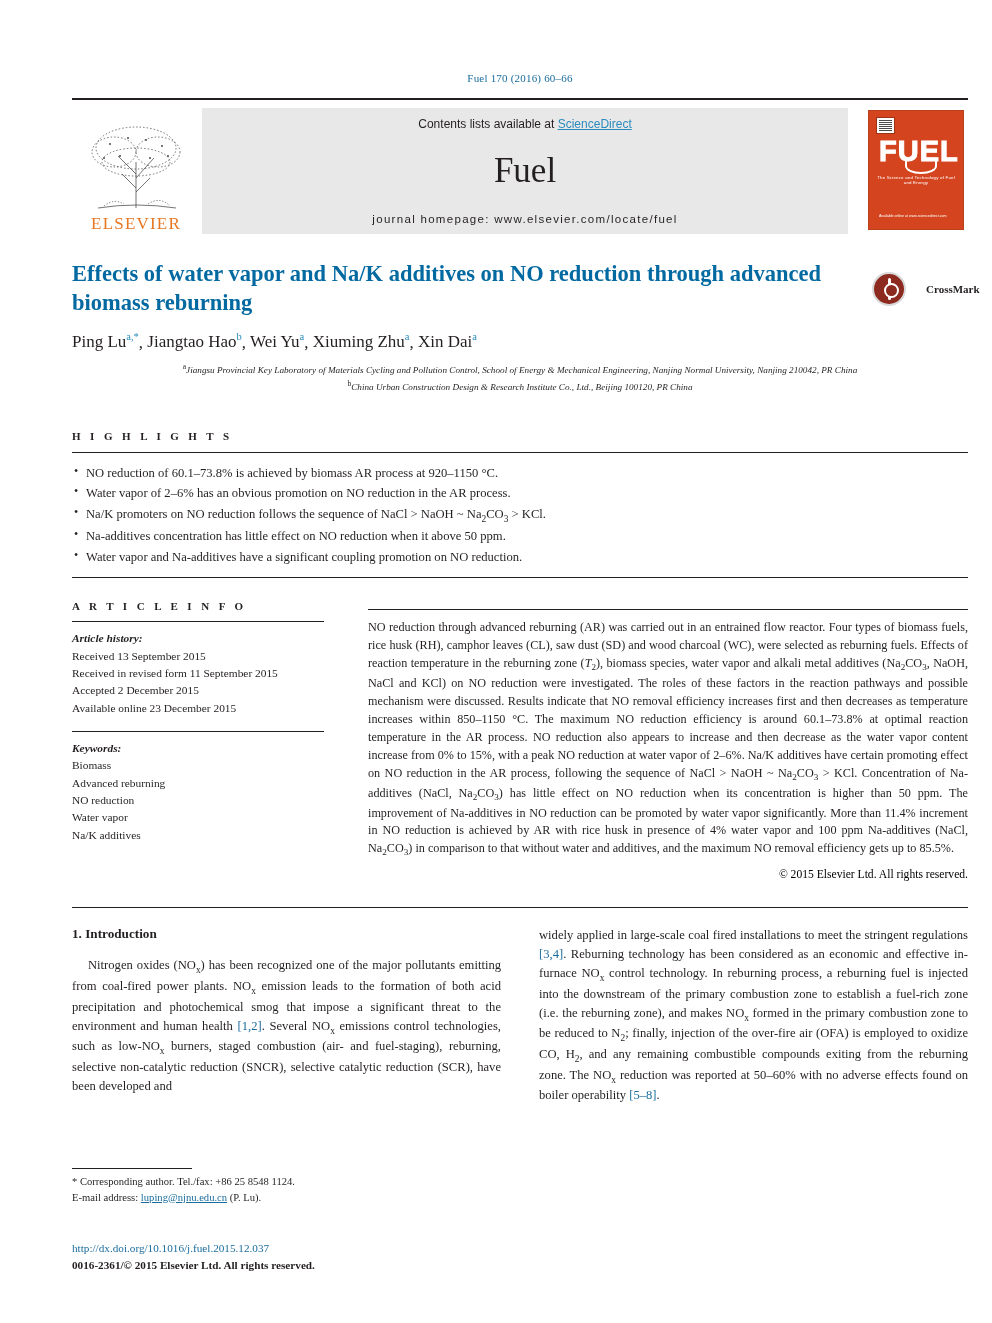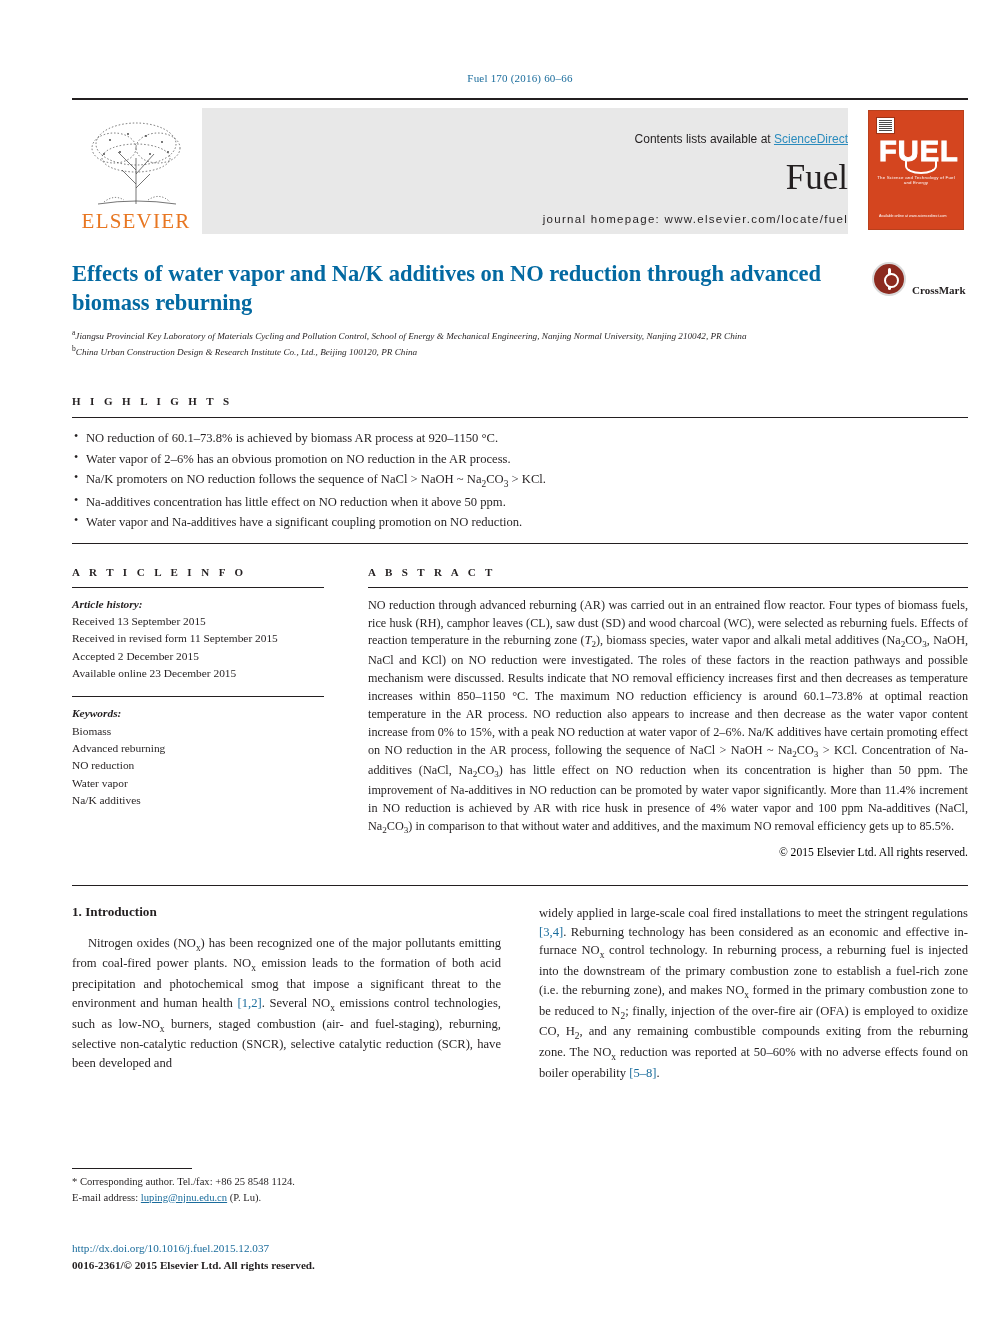--- a/index.html
+++ b/index.html
@@ -48,34 +48,34 @@
     display: flex;
     flex-direction: column;
     justify-content: flex-end;
     align-items: center;
     padding-bottom: 2px;
   }
   .tree-svg { display:block; }
   .elsevier-word {
     font-family: "Liberation Serif", serif;
     color: #e87722;
-    font-size: 21px;
+    font-size: 17px;
     letter-spacing: 1.2px;
     line-height: 1;
     margin-top: 1px;
     font-weight: 400;
   }
   .contents-band {
     flex: 1 1 auto;
     background: #e8e8e8;
     display: flex;
     flex-direction: column;
     justify-content: space-between;
-    align-items: flex-end;
-    padding: 24px 0 9px 0;
+    align-items: center;
+    padding: 9px 0 9px 0;
     margin-left: 2px;
   }
   .contents-line {
     font-family: "Liberation Sans", sans-serif;
     font-size: 12px;
     color: #231f20;
   }
   .contents-line .sd {
     color: #2a8bbd;
   }
@@ -167,25 +167,25 @@
     font-size: 22.5px;
     font-weight: bold;
     line-height: 1.28;
     color: #0369a1;
     max-width: 790px;
     margin: 0;
   }
   .crossmark {
     position: absolute;
     right: 0;
-    top: 2px;
+    top: 12px;
     width: 96px;
     display: flex;
-    align-items: flex-end;
-    gap: 6px;
+    align-items: center;
+    gap: 20px;
   }
   .cm-circle {
     width: 30px; height: 30px;
     border-radius: 50%;
     background: #8c2a1f;
     border: 2px solid #d9d9d9;
     position: relative;
     flex: 0 0 30px;
   }
   .cm-circle:before{
@@ -219,20 +219,21 @@
     margin-top: 14px;
     color: #231f20;
   }
   .authors sup, .aff sup {
     color: #2a8bbd;
     font-size: 10.5px;
     vertical-align: super;
   }
   .affils {
     margin-top: 9px;
+    text-align: center;
   }
   .aff {
     font-family: "Liberation Serif", serif;
     font-style: italic;
     font-size: 9.2px;
     line-height: 1.55;
     color: #231f20;
   }
   .aff sup { font-style: normal; color:#231f20; font-size:7.5px; }
 
@@ -434,20 +435,27 @@
   </div>
 
   <div class="titleblock">
     <h1 class="art-title">Effects of water vapor and Na/K additives on NO reduction through advanced biomass reburning</h1>
 
     <div class="crossmark">
       <div class="cm-circle"></div>
       <div class="cm-label">CrossMark</div>
     </div>
 
+    <div class="authors">
+      <span><span>Ping Lu</span><sup>a,*</sup></span>,
+      <span><span>Jiangtao Hao</span><sup>b</sup></span>,
+      <span><span>Wei Yu</span><sup>a</sup></span>,
+      <span><span>Xiuming Zhu</span><sup>a</sup></span>,
+      <span><span>Xin Dai</span><sup>a</sup></span>
+    </div>
 
     <div class="affils">
       <div class="aff"><sup>a</sup><span>Jiangsu Provincial Key Laboratory of Materials Cycling and Pollution Control, School of Energy &amp; Mechanical Engineering, Nanjing Normal University, Nanjing 210042, PR China</span></div>
       <div class="aff"><sup>b</sup><span>China Urban Construction Design &amp; Research Institute Co., Ltd., Beijing 100120, PR China</span></div>
     </div>
   </div>
 
   <div class="highlights">
     <div class="sec-head">H I G H L I G H T S</div>
     <div class="hl-rule-top"></div>
@@ -478,21 +486,20 @@
         <div class="info-label">Keywords:</div>
         <div>Biomass</div>
         <div>Advanced reburning</div>
         <div>NO reduction</div>
         <div>Water vapor</div>
         <div>Na/K additives</div>
       </div>
     </div>
 
     <div class="col-abs">
-      <div class="sec-head">A B S T R A C T</div>
       <div class="abs-rule"></div>
       <div class="abs-body">NO reduction through advanced reburning (AR) was carried out in an entrained flow reactor. Four types of biomass fuels, rice husk (RH), camphor leaves (CL), saw dust (SD) and wood charcoal (WC), were selected as reburning fuels. Effects of reaction temperature in the reburning zone (<i>T</i><sub>2</sub>), biomass species, water vapor and alkali metal additives (Na<sub>2</sub>CO<sub>3</sub>, NaOH, NaCl and KCl) on NO reduction were investigated. The roles of these factors in the reaction pathways and possible mechanism were discussed. Results indicate that NO removal efficiency increases first and then decreases as temperature increases within 850–1150&nbsp;°C. The maximum NO reduction efficiency is around 60.1–73.8% at optimal reaction temperature in the AR process. NO reduction also appears to increase and then decrease as the water vapor content increase from 0% to 15%, with a peak NO reduction at water vapor of 2–6%. Na/K additives have certain promoting effect on NO reduction in the AR process, following the sequence of NaCl&nbsp;&gt;&nbsp;NaOH ~ Na<sub>2</sub>CO<sub>3</sub> &gt; KCl. Concentration of Na-additives (NaCl, Na<sub>2</sub>CO<sub>3</sub>) has little effect on NO reduction when its concentration is higher than 50 ppm. The improvement of Na-additives in NO reduction can be promoted by water vapor significantly. More than 11.4% increment in NO reduction is achieved by AR with rice husk in presence of 4% water vapor and 100 ppm Na-additives (NaCl, Na<sub>2</sub>CO<sub>3</sub>) in comparison to that without water and additives, and the maximum NO removal efficiency gets up to 85.5%.</div>
       <div class="abs-copy">© 2015 Elsevier Ltd. All rights reserved.</div>
     </div>
   </div>
 
   <div class="bodyrule"></div>
 
   <div class="bodycols">
     <div class="bcol">

